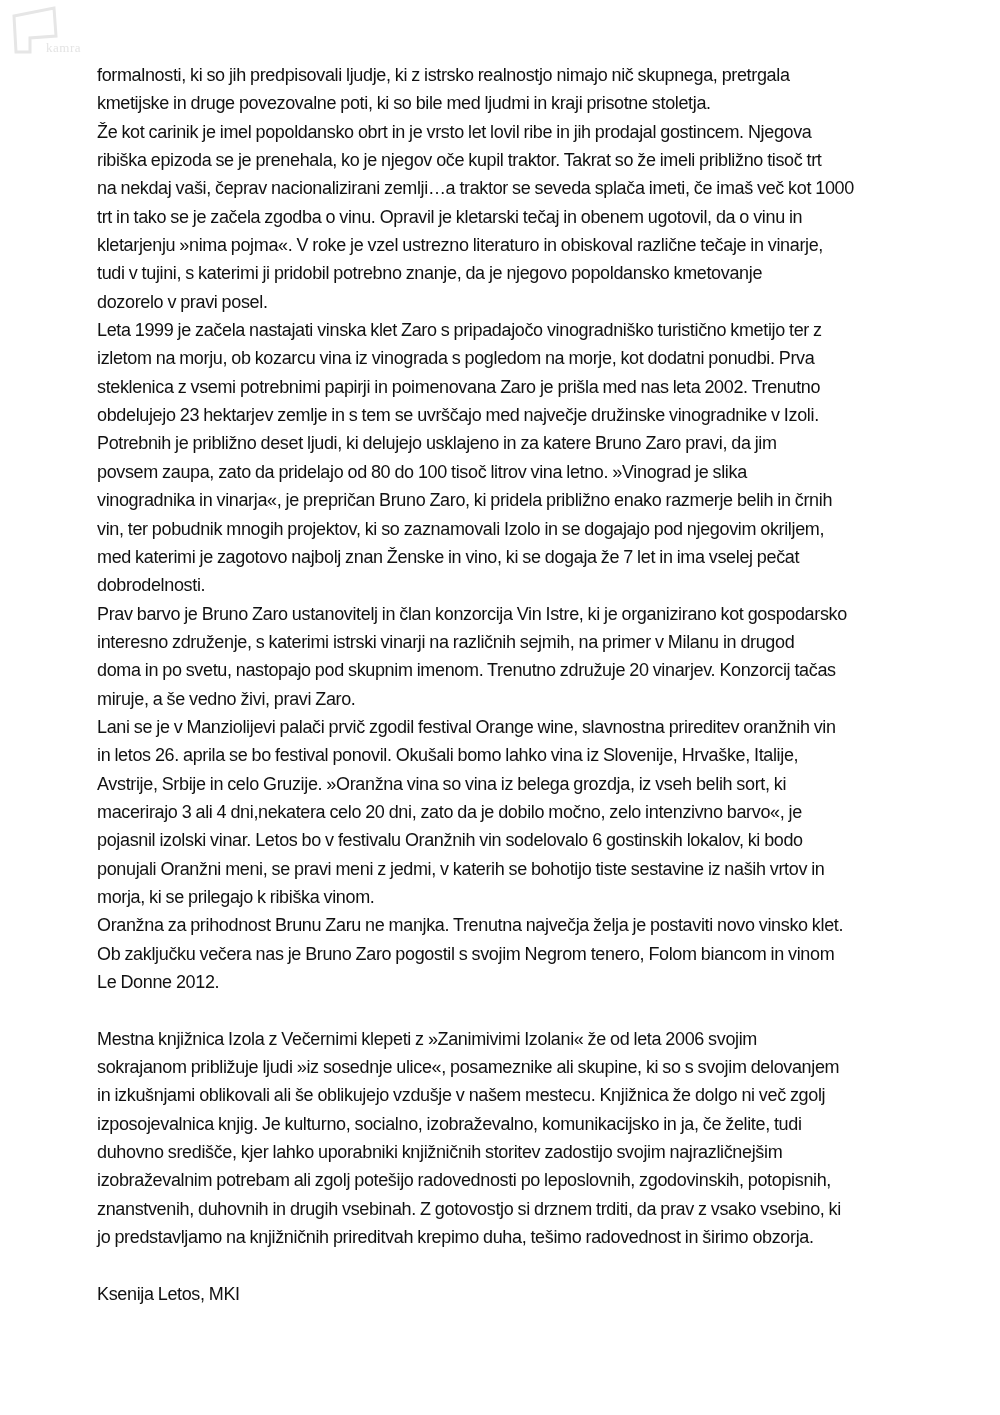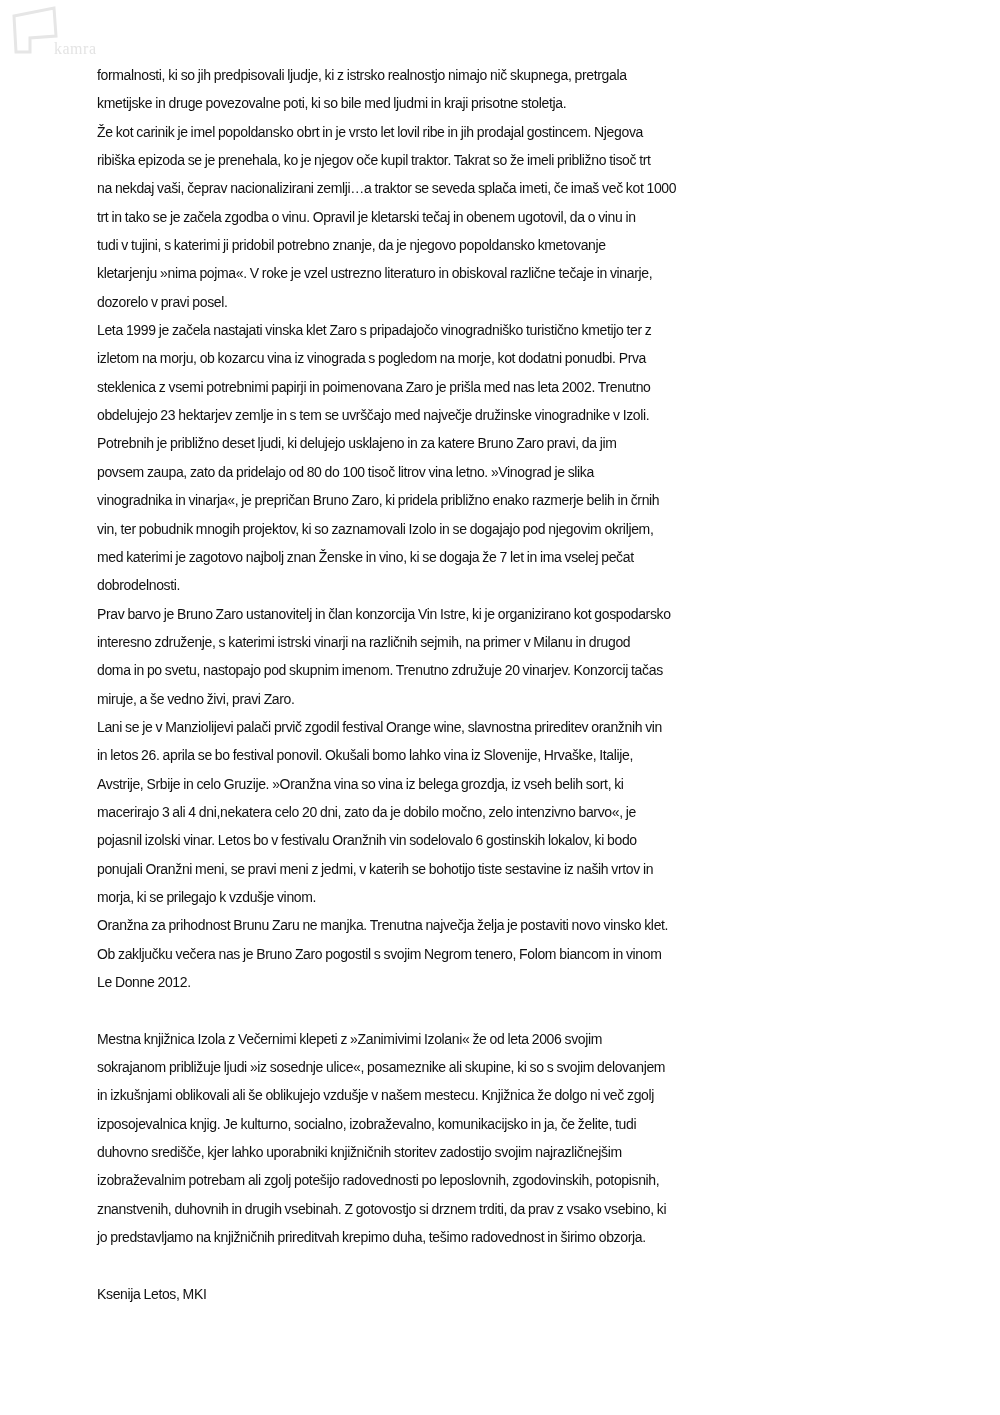--- a/index.html
+++ b/index.html
@@ -1,23 +1,23 @@
 <!DOCTYPE html>
 <html><head>
 <meta charset="utf-8">
 <style>
   html, body { margin: 0; padding: 0; background: #ffffff; }
   body { width: 1000px; height: 1415px; position: relative; overflow: hidden;
          font-family: "Liberation Sans", sans-serif; color: #111; }
   .logo { position: absolute; left: 10px; top: 6px; width: 110px; height: 50px; }
   .logo svg { position: absolute; left: 0; top: 0; }
-  .logo-text { position: absolute; left: 44px; top: 34px; font-family: "Liberation Serif", serif;
-               font-size: 16px; color: #e4e4e4; letter-spacing: 0.5px; }
+  .logo-text { position: absolute; left: 36px; top: 34px; font-family: "Liberation Serif", serif;
+               font-size: 13px; color: #e4e4e4; letter-spacing: 0.5px; }
   .page { position: absolute; left: 97px; top: 61px; width: 820px; }
-  .line { height: 28.35px; line-height: 28.35px; font-size: 14px; white-space: nowrap;
+  .line { height: 28.35px; line-height: 28.35px; font-size: 18px; white-space: nowrap;
           letter-spacing: -0.35px; word-spacing: -0.5px; }
   .blank { height: 28.35px; }
 </style>
 </head>
 <body>
 
 <div class="logo">
   <svg width="60" height="50" viewBox="0 0 60 50">
     <path d="M4 10 L44 2 L46 30 L20 32 L20 46 L6 46 Z" fill="none" stroke="#e6e6e6" stroke-width="3"></path>
   </svg>
@@ -27,22 +27,22 @@
 <div class="page">
   <div>
     <div class="line">formalnosti, ki so jih predpisovali ljudje, ki z istrsko realnostjo nimajo nič skupnega, pretrgala</div>
     <div class="line">kmetijske in druge povezovalne poti, ki so bile med ljudmi in kraji prisotne stoletja.</div>
   </div>
   <div>
     <div class="line">Že kot carinik je imel popoldansko obrt in je vrsto let lovil ribe in jih prodajal gostincem. Njegova</div>
     <div class="line">ribiška epizoda se je prenehala, ko je njegov oče kupil traktor. Takrat so že imeli približno tisoč trt</div>
     <div class="line">na nekdaj vaši, čeprav nacionalizirani zemlji…a traktor se seveda splača imeti, če imaš več kot 1000</div>
     <div class="line">trt in tako se je začela zgodba o vinu. Opravil je kletarski tečaj in obenem ugotovil, da o vinu in</div>
+    <div class="line">kletarjenju »nima pojma«. V roke je vzel ustrezno literaturo in obiskoval različne tečaje in vinarje,</div>
     <div class="line">tudi v tujini, s katerimi ji pridobil potrebno znanje, da je njegovo popoldansko kmetovanje</div>
-    <div class="line">kletarjenju »nima pojma«. V roke je vzel ustrezno literaturo in obiskoval različne tečaje in vinarje,</div>
     <div class="line">dozorelo v pravi posel.</div>
   </div>
   <div>
     <div class="line">Leta 1999 je začela nastajati vinska klet Zaro s pripadajočo vinogradniško turistično kmetijo ter z</div>
     <div class="line">izletom na morju, ob kozarcu vina iz vinograda s pogledom na morje, kot dodatni ponudbi. Prva</div>
     <div class="line">steklenica z vsemi potrebnimi papirji in poimenovana Zaro je prišla med nas leta 2002. Trenutno</div>
     <div class="line">obdelujejo 23 hektarjev zemlje in s tem se uvrščajo med največje družinske vinogradnike v Izoli.</div>
     <div class="line">Potrebnih je približno deset ljudi, ki delujejo usklajeno in za katere Bruno Zaro pravi, da jim</div>
     <div class="line">povsem zaupa, zato da pridelajo od 80 do 100 tisoč litrov vina letno. »Vinograd je slika</div>
     <div class="line">vinogradnika in vinarja«, je prepričan Bruno Zaro, ki pridela približno enako razmerje belih in črnih</div>
@@ -56,21 +56,21 @@
     <div class="line">doma in po svetu, nastopajo pod skupnim imenom. Trenutno združuje 20 vinarjev. Konzorcij tačas</div>
     <div class="line">miruje, a še vedno živi, pravi Zaro.</div>
   </div>
   <div>
     <div class="line">Lani se je v Manziolijevi palači prvič zgodil festival Orange wine, slavnostna prireditev oranžnih vin</div>
     <div class="line">in letos 26. aprila se bo festival ponovil. Okušali bomo lahko vina iz Slovenije, Hrvaške, Italije,</div>
     <div class="line">Avstrije, Srbije in celo Gruzije. »Oranžna vina so vina iz belega grozdja, iz vseh belih sort, ki</div>
     <div class="line">macerirajo 3 ali 4 dni,nekatera celo 20 dni, zato da je dobilo močno, zelo intenzivno barvo«, je</div>
     <div class="line">pojasnil izolski vinar. Letos bo v festivalu Oranžnih vin sodelovalo 6 gostinskih lokalov, ki bodo</div>
     <div class="line">ponujali Oranžni meni, se pravi meni z jedmi, v katerih se bohotijo tiste sestavine iz naših vrtov in</div>
-    <div class="line">morja, ki se prilegajo k vzdušje vinom.</div>
+    <div class="line">morja, ki se prilegajo k ribiška vinom.</div>
   </div>
   <div>
     <div class="line">Oranžna za prihodnost Brunu Zaru ne manjka. Trenutna največja želja je postaviti novo vinsko klet.</div>
     <div class="line">Ob zaključku večera nas je Bruno Zaro pogostil s svojim Negrom tenero, Folom biancom in vinom</div>
     <div class="line">Le Donne 2012.</div>
   </div>
   <div class="blank"></div>
   <div>
     <div class="line">Mestna knjižnica Izola z Večernimi klepeti z »Zanimivimi Izolani« že od leta 2006 svojim</div>
     <div class="line">sokrajanom približuje ljudi »iz sosednje ulice«, posameznike ali skupine, ki so s svojim delovanjem</div>

